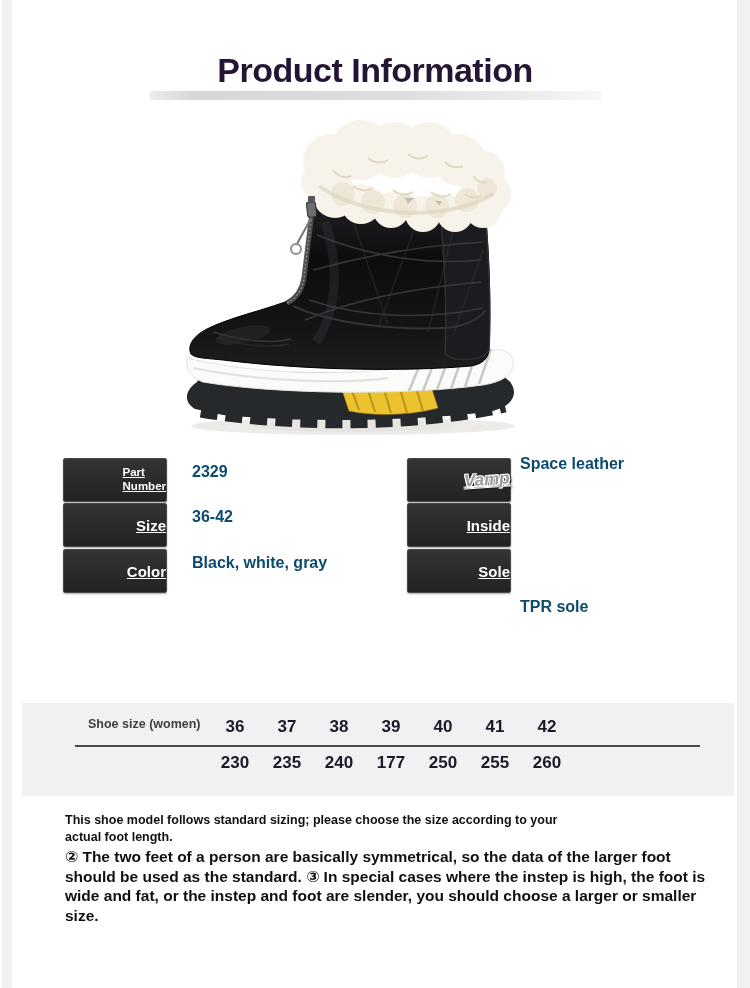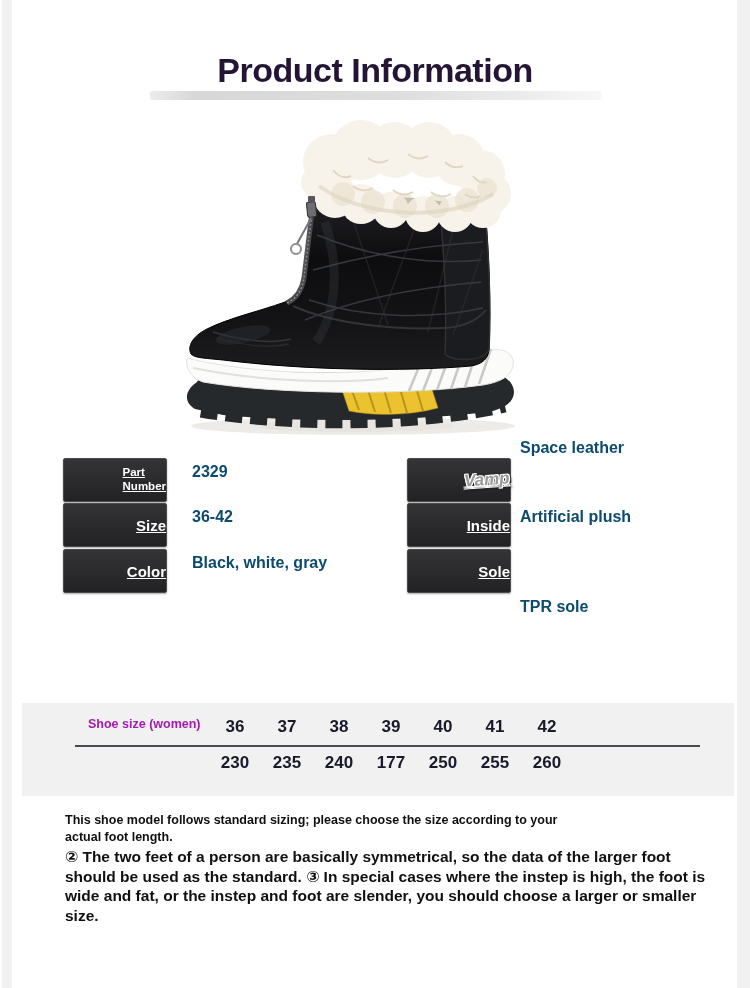--- a/index.html
+++ b/index.html
@@ -21,21 +21,21 @@
   .spec-label .two-line{text-align:left;font-size:11.5px;line-height:1.2;}
   .spec-value{position:absolute;font-size:16px;font-weight:bold;color:#0c4a6e;height:28px;display:flex;align-items:center;}
   .vamp-text{font-size:17px;font-weight:bold;font-style:italic;color:#9a9a9a;
       text-shadow:-1px -1px 0 #fff,1px -1px 0 #fff,-1px 1px 0 #fff,1px 1px 0 #fff,2px 2px 2px #111;
       transform:rotate(-4deg);}
   .note-sm{position:absolute;left:65px;top:609px;width:500px;font-size:12.5px;font-weight:bold;
       line-height:16px;color:#101010;}
   .note-lg{position:absolute;left:65px;top:643px;width:645px;font-size:15.5px;font-weight:bold;
       line-height:20px;color:#101010;}
   .chart{position:absolute;left:22px;top:703px;width:712px;height:93px;background:#f1f1f1;}
-  .chart .row-label-1{position:absolute;left:66px;top:14px;font-size:12.5px;font-weight:bold;color:#a21caf;}
+  .chart .row-label-1{position:absolute;left:66px;top:14px;font-size:12.5px;font-weight:bold;color:#404040;}
   .chart .row-label-2{position:absolute;left:66px;top:47px;width:120px;font-size:15px;font-weight:bold;
       line-height:18px;color:#19191c;}
   .chart .nums{position:absolute;left:187px;display:flex;}
   .chart .nums.sizes{top:14px;}
   .chart .nums.lengths{top:50px;justify-content:space-between;}
   .chart .nums span{width:52px;text-align:center;font-size:17px;font-weight:bold;color:#181a2b;}
   .chart .divider{position:absolute;left:53px;top:42px;width:625px;height:2px;background:#4b4b4f;}
   .footer-sm{position:absolute;left:65px;top:812px;width:540px;font-size:12.5px;font-weight:bold;
       line-height:16.5px;color:#101010;}
   .footer-lg{position:absolute;left:65px;top:847px;width:650px;font-size:15.5px;font-weight:bold;
@@ -175,24 +175,23 @@
 
   <div class="spec-label" style="left:63px;top:503px;">Size</div>
   <div class="spec-value" style="left:192px;top:503px;">36-42</div>
 
   <div class="spec-label" style="left:63px;top:549px;">Color</div>
   <div class="spec-value" style="left:192px;top:549px;">Black, white, gray</div>
 
   <div class="spec-label" style="left:407px;top:458px;">
     <span class="vamp-text">Vamp</span>
   </div>
-  <div class="spec-value" style="left:520px;top:434px;">Space leather</div>
+  <div class="spec-value" style="left:520px;top:450px;">Space leather</div>
 
   <div class="spec-label" style="left:407px;top:503px;">Inside</div>
-  <div class="spec-value" style="left:520px;top:503px;">Artificial plush</div>
 
   <div class="spec-label" style="left:407px;top:549px;">Sole</div>
   <div class="spec-value" style="left:520px;top:549px;margin-top:44px;">TPR sole</div>
 
 
   <div class="chart">
     <div class="row-label-1">Shoe size (women)</div>
     <div class="nums sizes">
       <span>36</span>
       <span>37</span>

